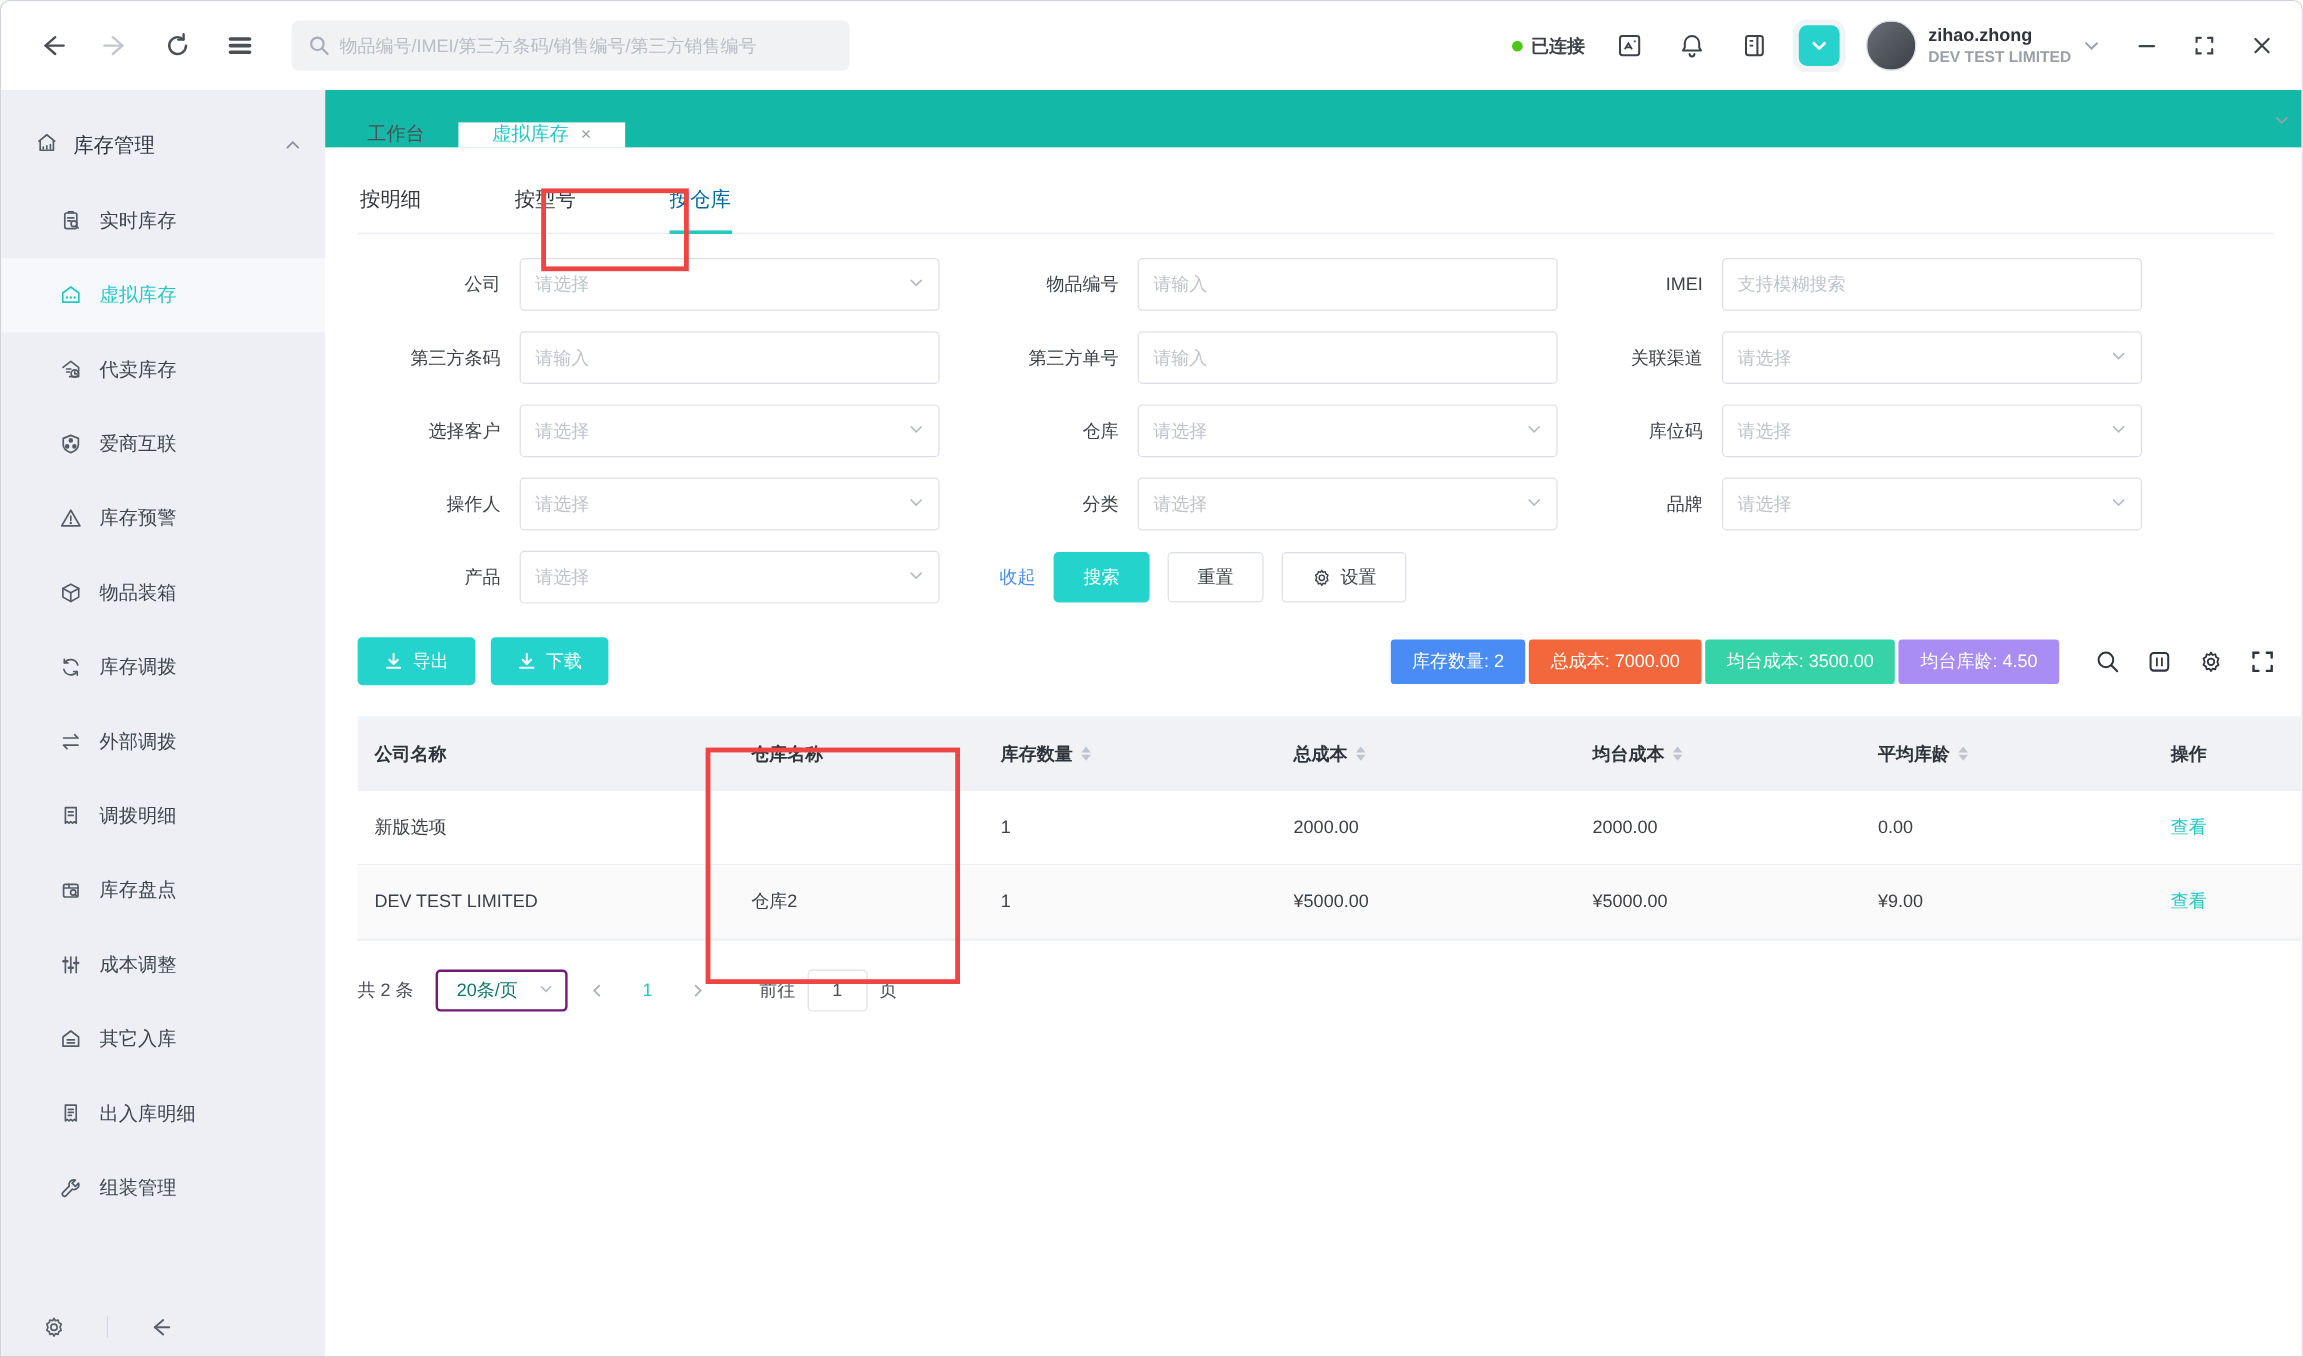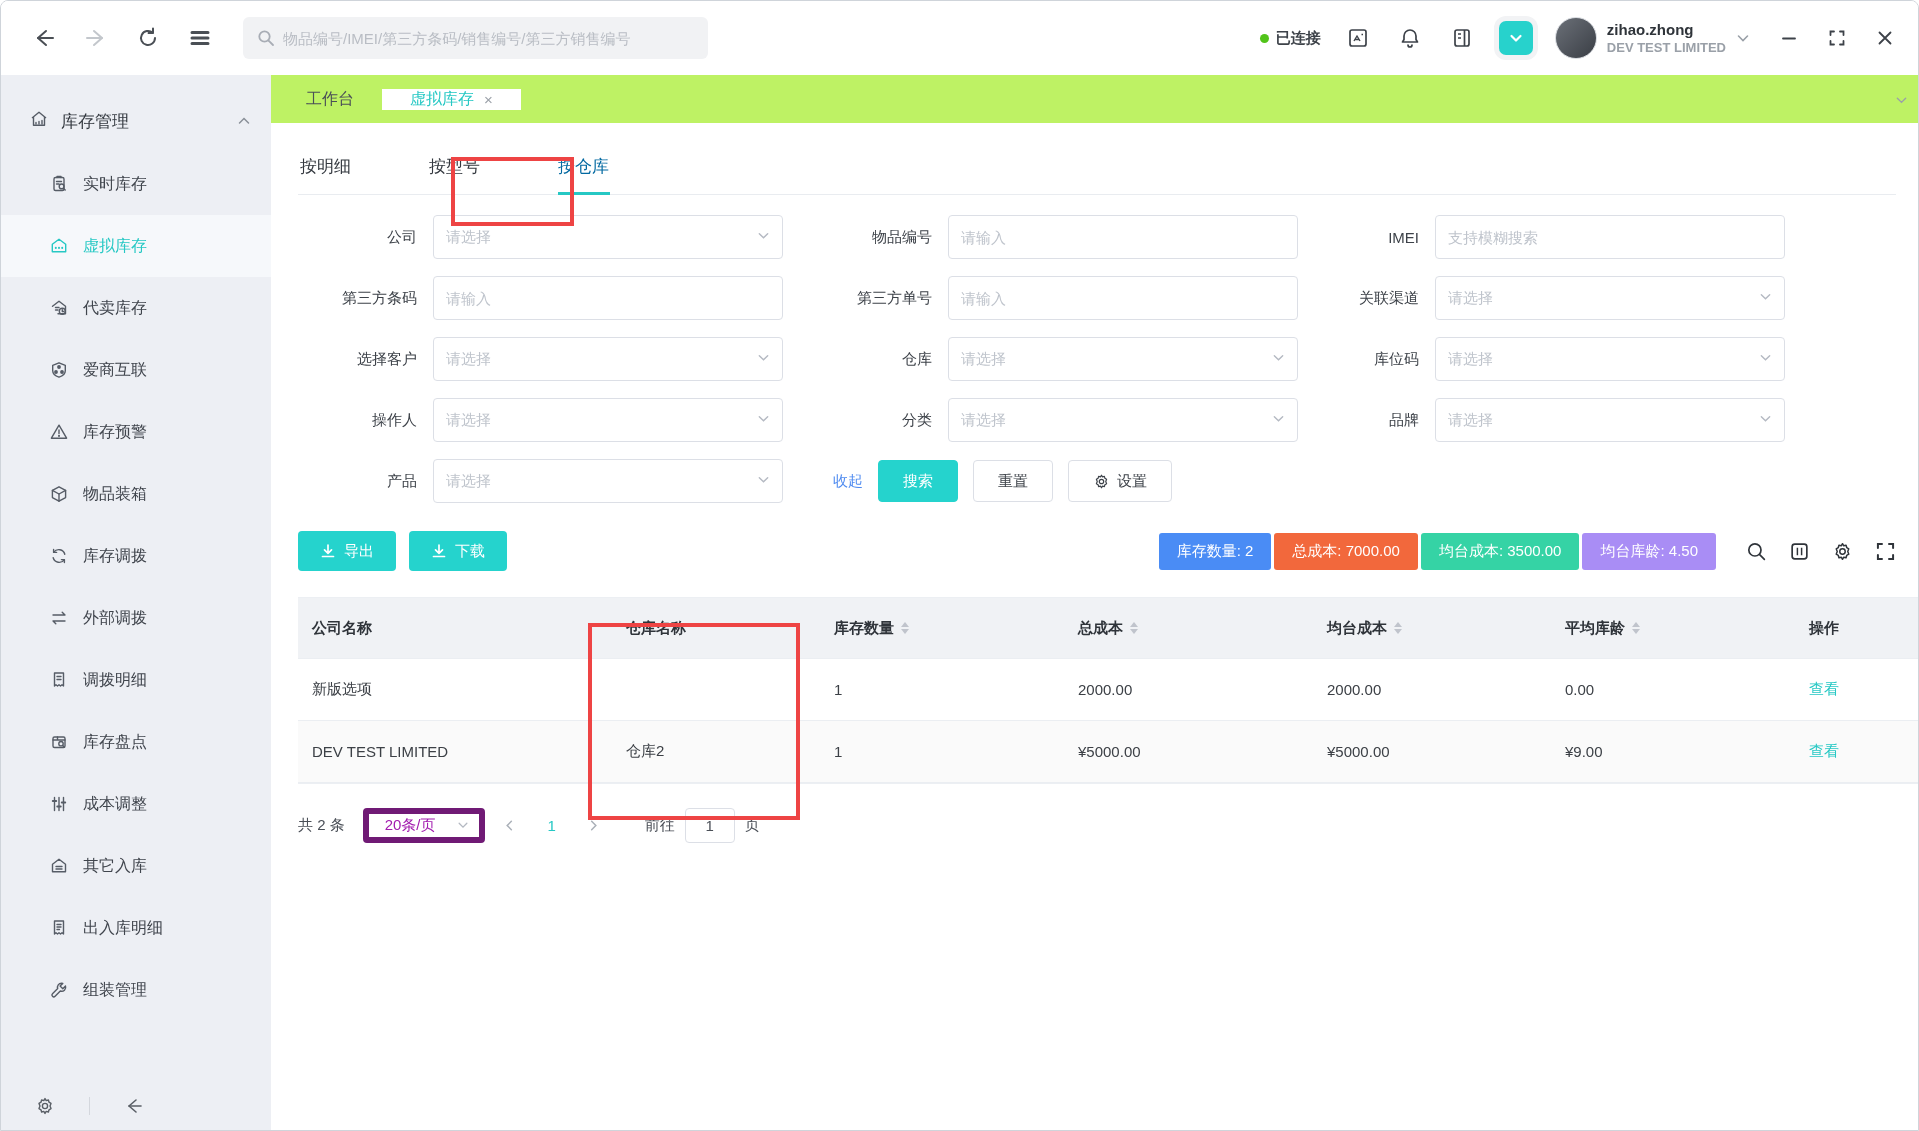--- a/index.html
+++ b/index.html
@@ -35,21 +35,21 @@
   .side-group .grow { flex:1; }
   .side-item { height:62px; display:flex; align-items:center; padding-left:48px; gap:14px; font-size:16px; color:#40454d; cursor:pointer; }
   .side-item .ic { width:20px; height:20px; display:flex; align-items:center; justify-content:center; color:#565c66; }
   .side-item.active { background:#f6f8fb; color:#26c8c4; }
   .side-item.active .ic { color:#26c8c4; }
   .side-footer { position:absolute; bottom:0; left:0; right:0; height:52px; display:flex; align-items:center; padding:0 34px; color:#5a5f66; gap:0; }
   .side-footer .divider { width:1px; height:18px; background:#d4d7dd; margin:0 34px; }
   .side-footer > span { cursor:pointer; display:flex; align-items:center; }
 
   .main { flex:1; display:flex; flex-direction:column; min-width:0; }
-  .tabbar { height:48px; background:#bef264; display:flex; align-items:center; padding-left:7px; position:relative; }
+  .tabbar { height:48px; background:#14b8a6; display:flex; align-items:flex-end; padding-left:7px; position:relative; }
   .tab { display:flex; align-items:center; padding:0 28px; font-size:16px; color:#4a4f57; cursor:pointer; gap:10px; }
   .tab.active { background:#fff; color:#26c8c4; }
   .tab .x { color:#9aa0a8; font-size:15px; cursor:pointer; }
   .tab-chevron { position:absolute; right:10px; top:50%; transform:translateY(-34%); color:#9aa0a8; font-size:13px; cursor:pointer; }
   .content { flex:1; background:#fff; padding:0 22px 0 27px; position:relative; }
 
   
   .subtabs { display:flex; gap:74px; padding-top:24px; border-bottom:1px solid #e9ecf0; }
   .subtab { font-size:17px; color:#33383f; padding:8px 2px 16px; cursor:pointer; position:relative; }
   .subtab.active { color:#0369a1; }
@@ -87,21 +87,21 @@
   .tbl-row.zebra { background:#fafafa; }
   .sorter { display:inline-flex; flex-direction:column; margin-left:7px; gap:2px; }
   .sorter i { width:0; height:0; border-left:4px solid transparent; border-right:4px solid transparent; display:block; }
   .sorter .up { border-bottom:5px solid #c0c4cc; }
   .sorter .dn { border-top:5px solid #c0c4cc; }
   .view-link { color:#26c8c4; cursor:pointer; }
 
   
   .pagination { display:flex; align-items:center; margin-top:24px; font-size:15px; color:#4a4f57; gap:8px; }
   .pg-total { margin-right:10px; }
-  .pg-size { width:122px; height:35px; border:6px solid #701a75; border-radius:4px; display:flex; align-items:center; justify-content:space-between; padding:0 10px 0 16px; color:#a21caf; cursor:pointer; }
+  .pg-size { width:110px; height:35px; border:2px solid #701a75; border-radius:4px; display:flex; align-items:center; justify-content:space-between; padding:0 10px 0 16px; color:#0f766e; cursor:pointer; }
   .pg-size .chev { color:#b4b9c2; font-size:11px; }
   .pg-arrow { width:34px; height:34px; display:flex; align-items:center; justify-content:center; color:#aab0b8; font-size:15px; cursor:pointer; }
   .pg-num { width:34px; text-align:center; color:#26c8c4; cursor:pointer; }
   .pg-goto { margin-left:26px; display:flex; align-items:center; gap:10px; }
   .pg-input { width:50px; height:35px; border:1px solid #dcdfe6; border-radius:4px; text-align:center; font-size:15px; font-family:inherit; outline:none; color:#4a4f57; }
 
   
   .anno { position:absolute; border:4px solid #ee4444; pointer-events:none; z-index:50; }
   .anno-tab { left:450px; top:156px; width:123px; height:69px; }
   .anno-col { left:587px; top:622px; width:212px; height:197px; }

